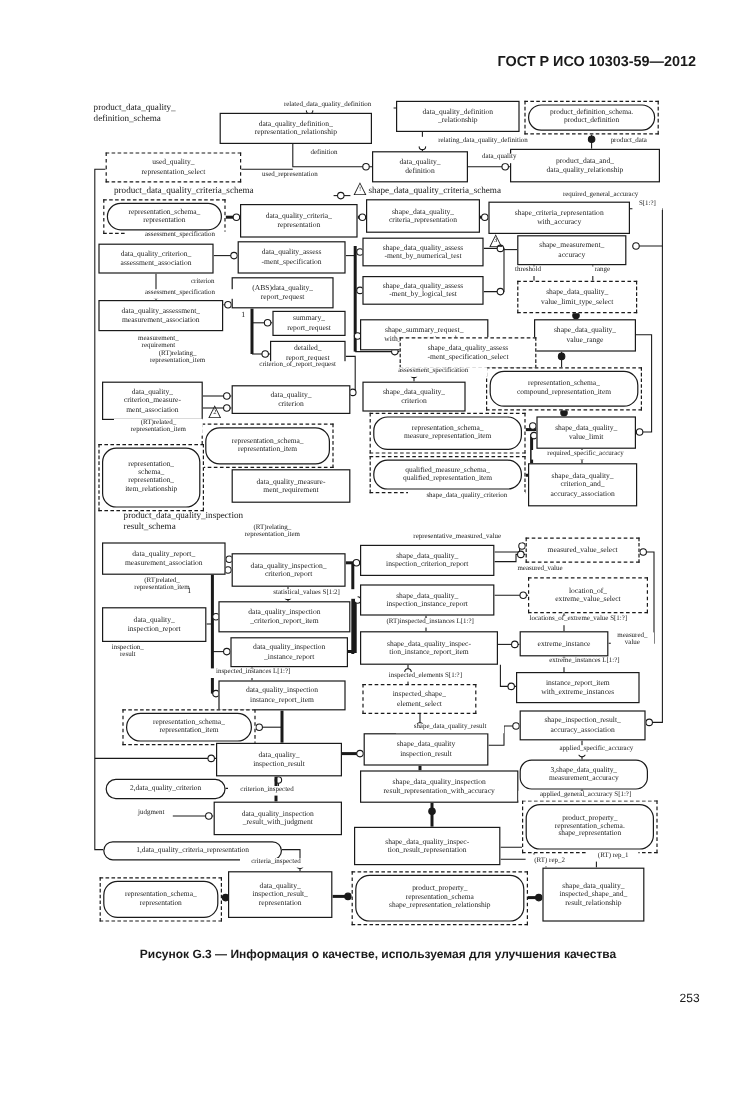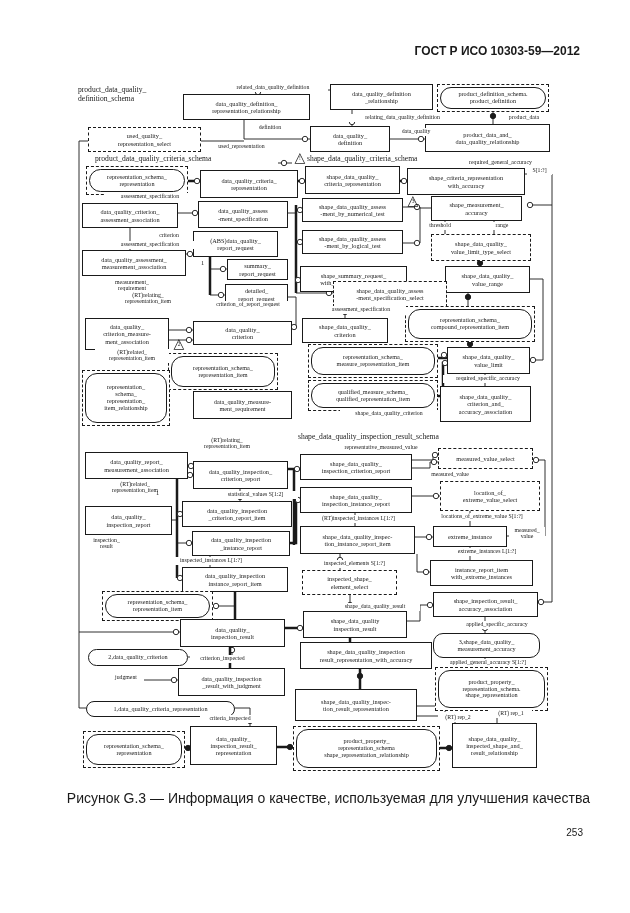--- a/index.html
+++ b/index.html
@@ -1,21 +1,21 @@
 <!DOCTYPE html>
 <html><head>
 <meta charset="utf-8">
 <style>
   html,body{margin:0;padding:0;background:#ffffff;}
   #page{position:relative;width:630px;height:913px;background:#fff;overflow:hidden;
         font-family:"Liberation Serif",serif;color:#1a1a1a;}
   #doc-header{position:absolute;top:44px;right:50px;font-family:"Liberation Sans",sans-serif;
         font-weight:bold;font-size:12px;}
-  #caption{position:absolute;top:790px;left:40px;right:40px;text-align:right;
-        font-family:"Liberation Sans",sans-serif;font-size:14px;font-weight:400;}
+  #caption{position:absolute;top:790px;left:40px;right:40px;text-align:center;
+        font-family:"Liberation Sans",sans-serif;font-size:10px;font-weight:700;}
   #page-num{position:absolute;top:827px;right:47px;font-family:"Liberation Sans",sans-serif;font-size:10px;}
   #edges{position:absolute;left:0;top:0;}
   #nodes{position:absolute;left:0;top:0;width:630px;height:913px;}
   .nd{position:absolute;box-sizing:border-box;}
   .b,.db{display:flex;align-items:center;justify-content:center;text-align:center;
         background:#fff;font-size:6.3px;line-height:1.12;white-space:pre-line;
         border:1.4px solid #1a1a1a;}
   .db{border:1.2px dashed #1a1a1a;}
   .ov{border:1.1px dashed #1a1a1a;background:#fff;padding:2px;display:flex;}
   .ovi{flex:1;border:1.2px solid #1a1a1a;border-radius:12px;display:flex;align-items:center;
@@ -188,21 +188,22 @@
       <polyline points="497,711 497,723" fill="none" stroke="#1a1a1a" stroke-width="0.9"></polyline>
       <polyline points="417,716 455,716 455,723" fill="none" stroke="#1a1a1a" stroke-width="0.9"></polyline>
       <polyline points="440,748 452,748" fill="none" stroke="#1a1a1a" stroke-width="2.5"></polyline>
       <circle cx="449" cy="748" r="2.7" fill="#1a1a1a" stroke="#1a1a1a" stroke-width="0.9"></circle>
     </svg>
   <div id="nodes">
       <div class="nd sch" style="left: 78px; top: 86px; width: 125px; height: 22px;">product_data_quality_
 definition_schema</div>
       <div class="nd sch" style="left: 95px; top: 155px; width: 205px; height: 11px;">product_data_quality_criteria_schema</div>
       <div class="nd sch" style="left: 307px; top: 155px; width: 190px; height: 11px;">shape_data_quality_criteria_schema</div>
-      <div class="nd sch" style="left: 298px; top: 433px; width: 225px; height: 11px;">shape_data_quality_inspection_result_schema</div>
+      <div class="nd sch" style="left: 103px; top: 426px; width: 170px; height: 22px;">product_data_quality_inspection
+   result_schema</div>
       <div class="nd b" style="left: 183px; top: 94px; width: 127px; height: 26px;">data_quality_definition_
 representation_relationship</div>
       <div class="nd b" style="left: 330px; top: 84px; width: 103px; height: 26px;">data_quality_definition
 _relationship</div>
       <div class="nd ov" style="left: 437px; top: 84px; width: 112px; height: 28px;">
         <div class="ovi">product_definition_schema.
 product_definition</div>
       </div>
       <div class="nd db" style="left: 88px; top: 127px; width: 113px; height: 25px;">used_quality_
 representation_select</div>

